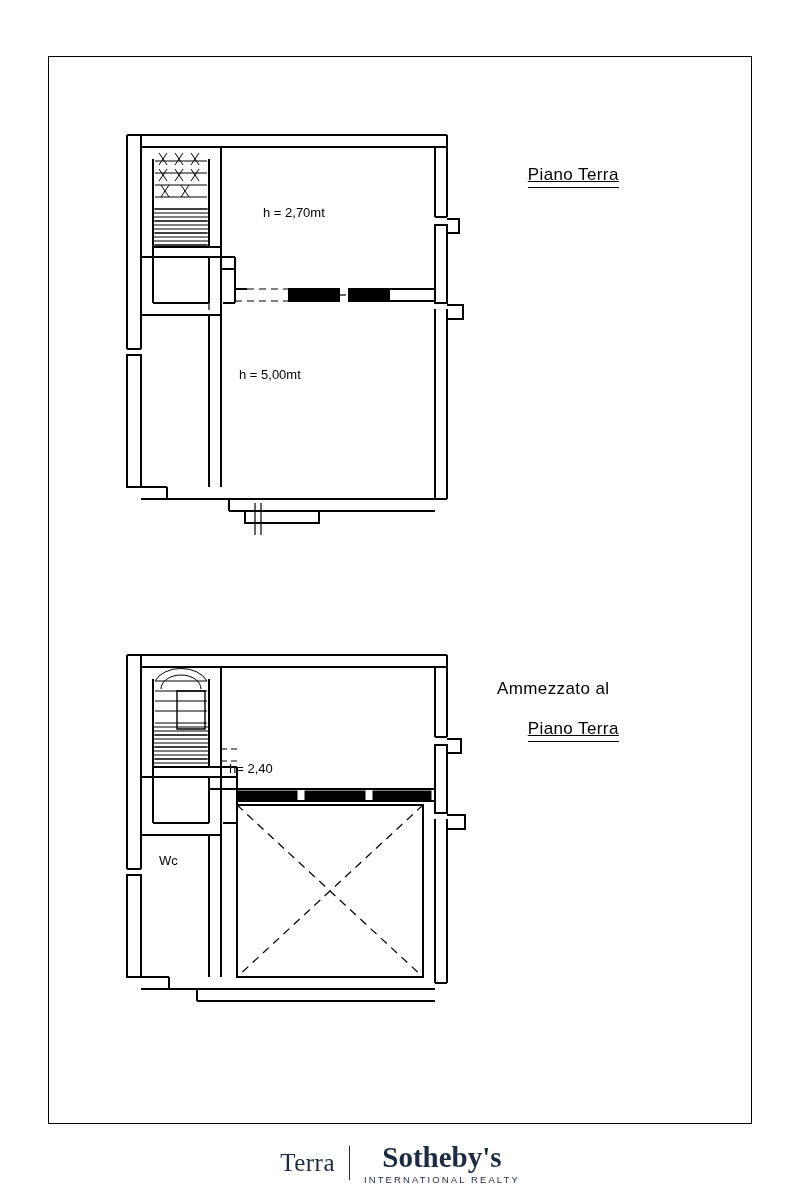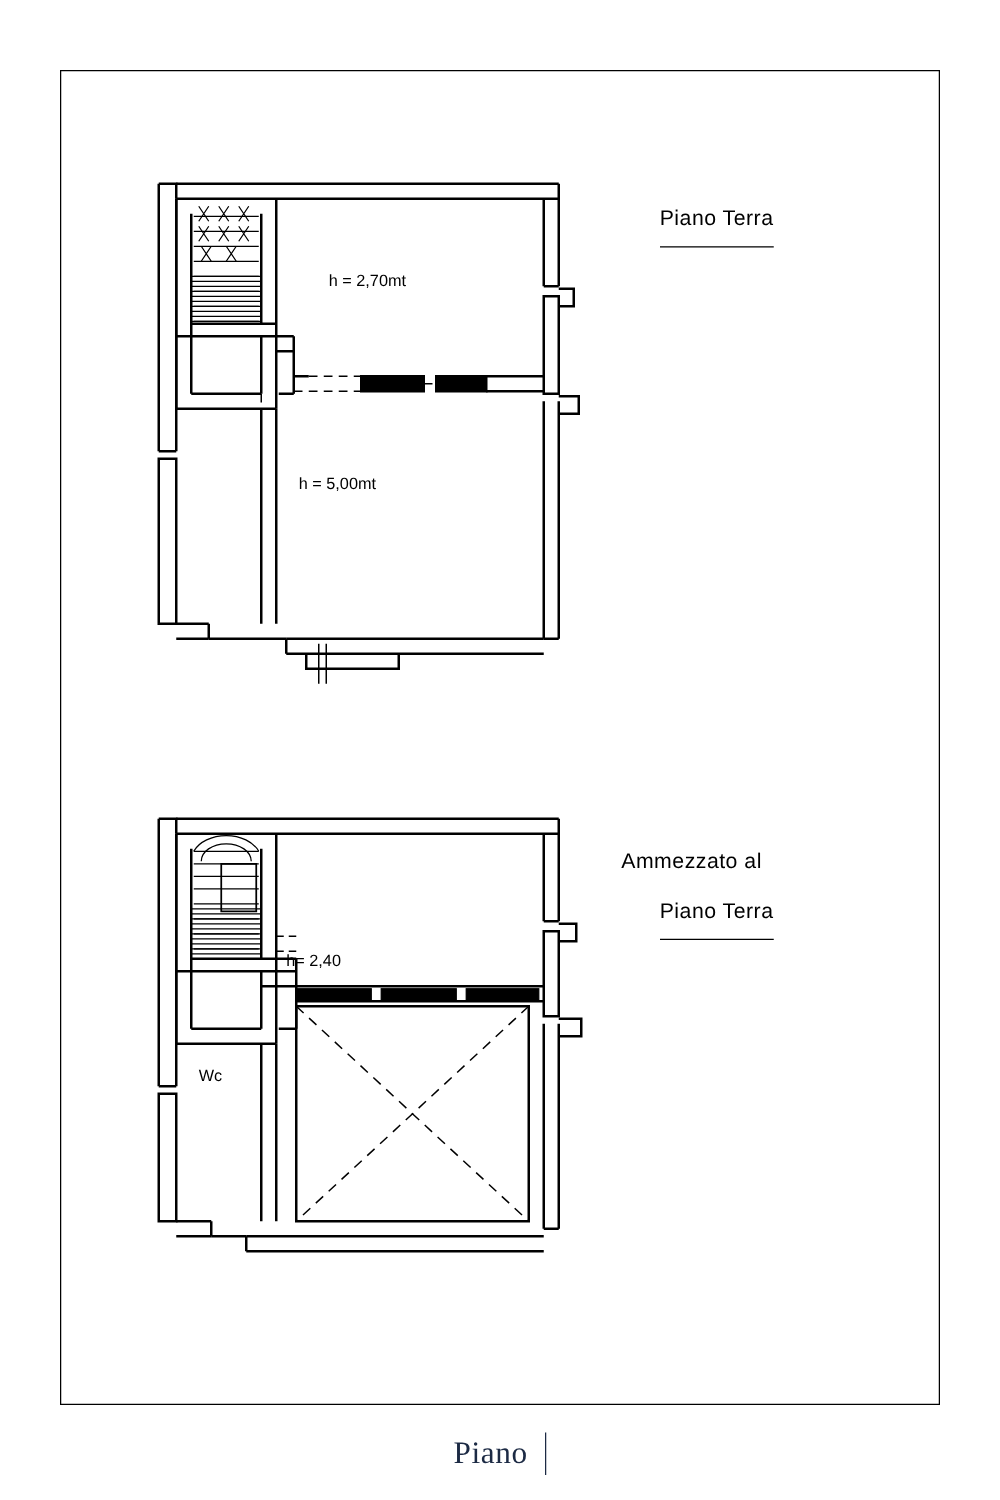--- a/index.html
+++ b/index.html
@@ -32,21 +32,21 @@
     border: 1px solid #000000;
     background: #ffffff;
     box-sizing: border-box;
   }
   
   .plan {
     position: absolute;
   }
   #plan-ground {
     left: 0px;
-    top: 12px;
+    top: 0px;
     width: 704px;
     height: 520px;
   }
   #plan-mezzanine {
     left: 0px;
     top: 520px;
     width: 704px;
     height: 460px;
   }
   .plan svg { display: block; }
@@ -65,21 +65,22 @@
     left: 448px;
     top: 88px;
   }
   #title-mezz {
     left: 448px;
     top: 582px;
   }
   .title-underline {
     border-bottom: 1.5px solid #000;
     display: inline-block;
-    padding-bottom: 12px;
+    padding-bottom: 2px;
+    text-decoration: underline;
   }
 
   
   #footer {
     position: absolute;
     left: 0;
     top: 1126px;
     width: 800px;
     height: 74px;
     display: flex;
@@ -367,18 +368,22 @@
 
     <div class="plan-title" id="title-mezz">
       <div>Ammezzato al</div>
       <span class="title-underline">Piano Terra</span>
     </div>
 
   </div>
 
   <div id="footer">
     <div id="footer-inner">
-      <div id="brand-italy">Piano</div>
+      <div id="brand-italy">Terra</div>
       <div id="brand-divider"></div>
+      <div id="brand-right">
+        <div id="brand-sothebys">Sotheby's</div>
+        <div id="brand-intl">INTERNATIONAL REALTY</div>
+      </div>
     </div>
   </div>
 
 </div>
 
 </body></html>

